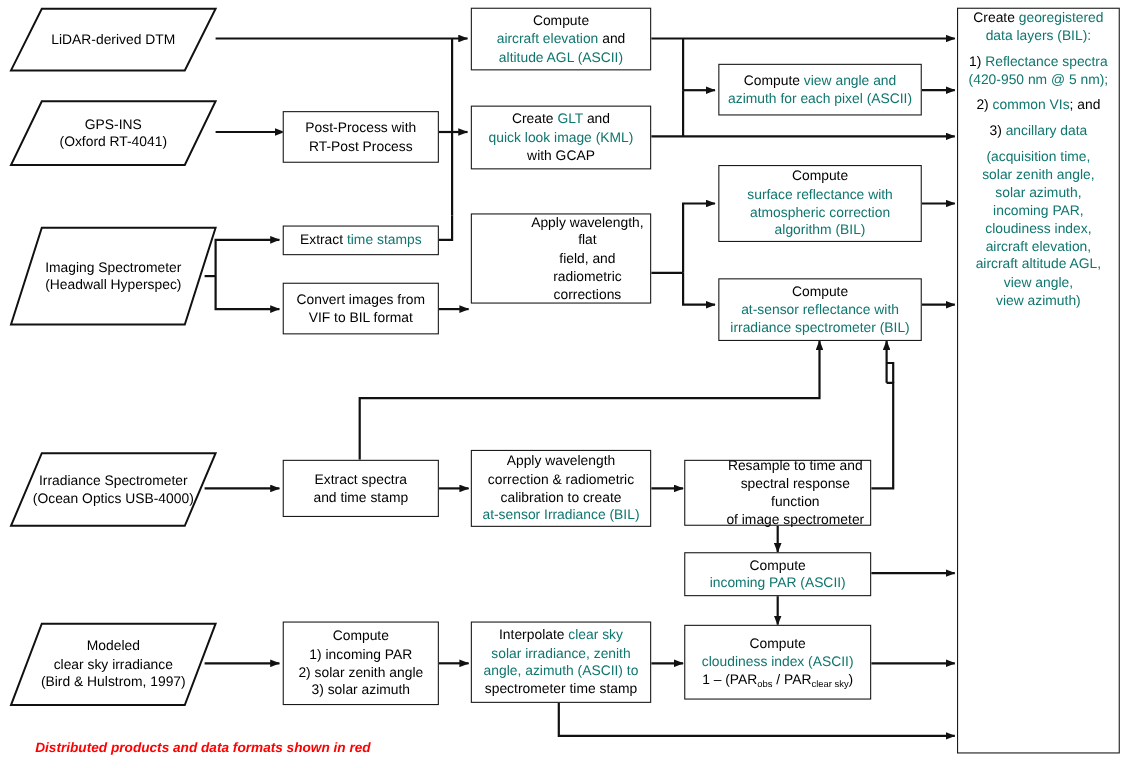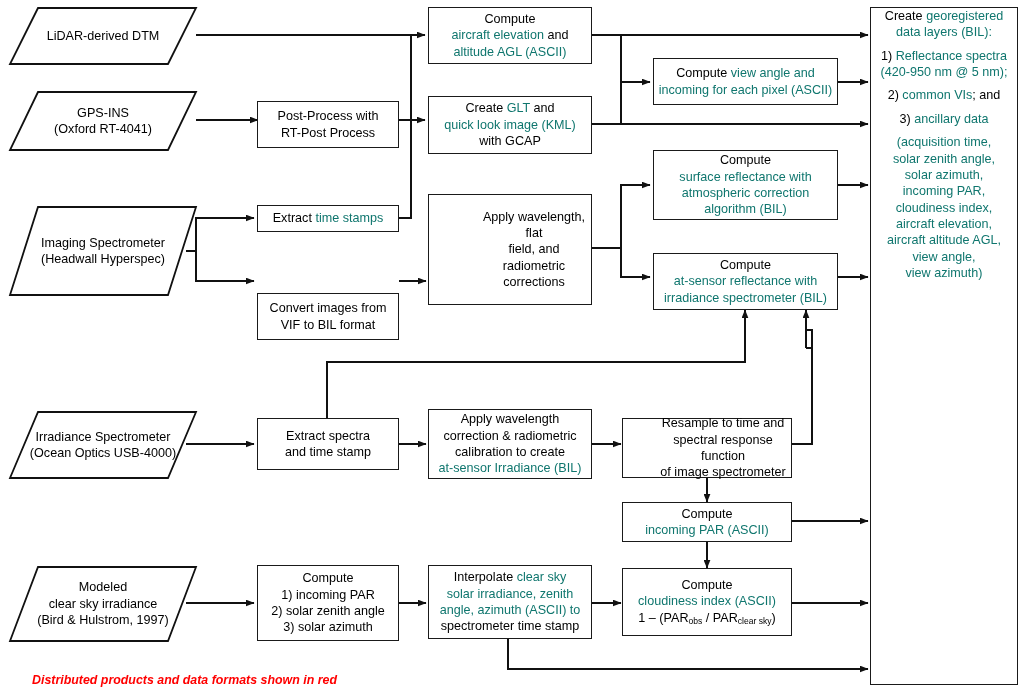--- a/index.html
+++ b/index.html
@@ -156,21 +156,21 @@
     <div>
       <div>Compute</div>
       <div><span class="red">aircraft elevation</span><span> and</span></div>
       <div class="red">altitude AGL (ASCII)</div>
     </div>
   </div>
 
   <div class="node proc" style="left:653px;top:58px;width:185px;height:47px;">
     <div>
       <div><span>Compute </span><span class="red">view angle and</span></div>
-      <div class="red">incoming for each pixel (ASCII)</div>
+      <div class="red">azimuth for each pixel (ASCII)</div>
     </div>
   </div>
 
   <div class="node proc" style="left:257px;top:101px;width:142px;height:47px;">
     <div>
       <div>Post-Process with</div>
       <div>RT-Post Process</div>
     </div>
   </div>
 
@@ -181,28 +181,28 @@
       <div>with GCAP</div>
     </div>
   </div>
 
   <div class="node proc" style="left:257px;top:205px;width:142px;height:27px;">
     <div>
       <span>Extract </span><span class="red">time stamps</span>
     </div>
   </div>
 
-  <div class="node proc" style="left:257px;top:257px;width:142px;height:47px;margin-top:36px;">
+  <div class="node proc" style="left:257px;top:257px;width:142px;height:47px;">
     <div>
       <div>Convert images from</div>
       <div>VIF to BIL format</div>
     </div>
   </div>
 
-  <div class="node proc" style="left:428px;top:194px;width:164px;height:111px;padding-left:48px;">
+  <div class="node proc" style="left:428px;top:194px;width:164px;height:82px;padding-left:48px;">
     <div>
       <div>Apply wavelength, flat</div>
       <div>field, and radiometric</div>
       <div>corrections</div>
     </div>
   </div>
 
   <div class="node proc" style="left:653px;top:150px;width:185px;height:70px;">
     <div>
       <div>Compute</div>

